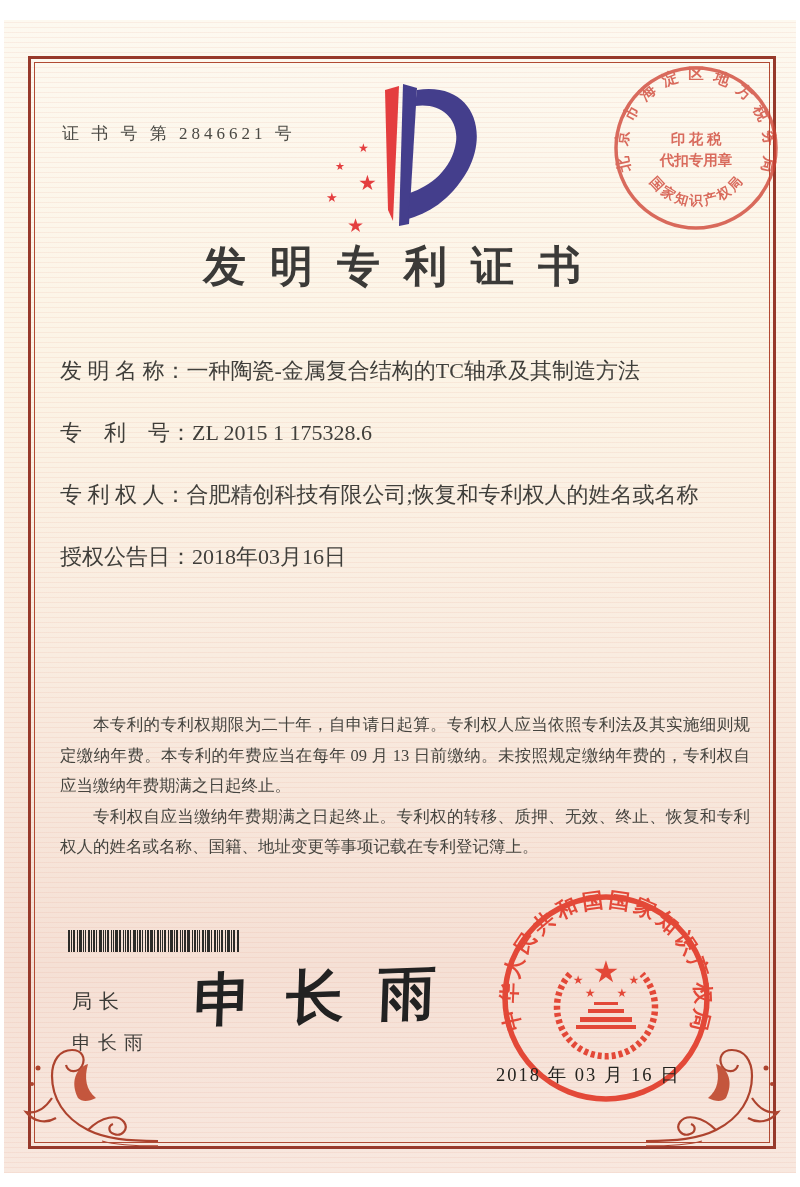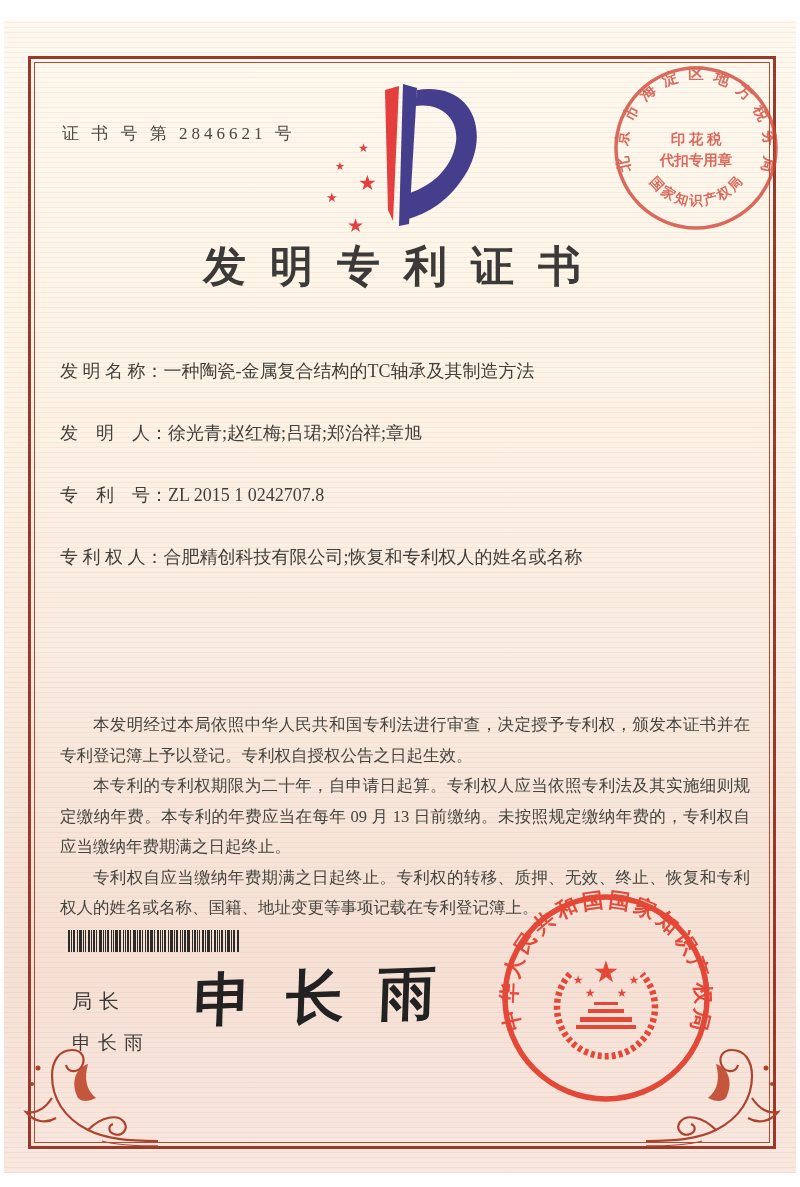--- a/index.html
+++ b/index.html
@@ -27,21 +27,21 @@
     font-size:17px;color:#4a4944;letter-spacing:4px;
   }
   .logo{position:absolute;left:318px;top:60px;}
   .seal-tax{position:absolute;left:606px;top:42px;opacity:.78;}
   .doc-title{
     position:absolute;left:0;top:218px;width:100%;text-align:center;
     font-size:43px;font-weight:600;color:#3b3a38;
     letter-spacing:24px;padding-left:8px;box-sizing:border-box;
   }
   .fields{position:absolute;left:56px;top:338px;width:690px;}
-  .field-row{margin-bottom:36px;font-size:18px;color:#3f3e3a;line-height:26px;white-space:nowrap;}
+  .field-row{margin-bottom:36px;font-size:22px;color:#3f3e3a;line-height:26px;white-space:nowrap;}
   .flabel{color:#3f3e3a;}
   .fvalue{color:#403f3b;}
   .paras{position:absolute;left:56px;top:690px;width:690px;}
   .paras p{
     margin:0;font-size:16.5px;line-height:1.85;color:#45443f;
     text-indent:2em;text-align:justify;
   }
   .barcode{position:absolute;left:64px;top:910px;}
   .sig-title{position:absolute;left:68px;top:968px;font-size:20px;color:#3c3b37;letter-spacing:7px;}
   .sig-name{position:absolute;left:68px;top:1010px;font-size:19px;color:#3c3b37;letter-spacing:7px;}
@@ -102,32 +102,31 @@
     </svg>
   </div>
 
   <div class="doc-title">发明专利证书</div>
 
   <div class="fields">
     <div class="field-row">
       <span class="flabel">发 明 名 称：</span><span class="fvalue">一种陶瓷-金属复合结构的TC轴承及其制造方法</span>
     </div>
     <div class="field-row">
-      <span class="flabel">发　明　人：</span><span class="fvalue">徐光青;赵红梅;吕珺;郑治祥;章旭</span>
-    </div>
-    <div class="field-row">
-      <span class="flabel">专　利　号：</span><span class="fvalue">ZL 2015 1 0242707.8</span>
+      <span class="flabel">专　利　号：</span><span class="fvalue">ZL 2015 1 175328.6</span>
     </div>
     <div class="field-row">
       <span class="flabel">专 利 权 人：</span><span class="fvalue">合肥精创科技有限公司;恢复和专利权人的姓名或名称</span>
     </div>
+    <div class="field-row">
+      <span class="flabel">授权公告日：</span><span class="fvalue">2018年03月16日</span>
+    </div>
   </div>
 
   <div class="paras">
-    <p>本发明经过本局依照中华人民共和国专利法进行审查，决定授予专利权，颁发本证书并在专利登记簿上予以登记。专利权自授权公告之日起生效。</p>
     <p>本专利的专利权期限为二十年，自申请日起算。专利权人应当依照专利法及其实施细则规定缴纳年费。本专利的年费应当在每年 09 月 13 日前缴纳。未按照规定缴纳年费的，专利权自应当缴纳年费期满之日起终止。</p>
     <p>专利权自应当缴纳年费期满之日起终止。专利权的转移、质押、无效、终止、恢复和专利权人的姓名或名称、国籍、地址变更等事项记载在专利登记簿上。</p>
   </div>
 
   <div class="barcode">
     <svg id="barcode-svg" width="228" height="22" viewBox="0 0 228 22">
         <rect x="0" y="0" width="2" height="22" fill="#2c2b28"></rect>
         <rect x="3" y="0" width="1" height="22" fill="#2c2b28"></rect>
         <rect x="5" y="0" width="2" height="22" fill="#2c2b28"></rect>
         <rect x="9" y="0" width="1" height="22" fill="#2c2b28"></rect>
@@ -213,20 +212,21 @@
         <g>
           <rect x="-12" y="-6" width="24" height="3"></rect>
           <rect x="-18" y="1" width="36" height="4"></rect>
           <rect x="-26" y="9" width="52" height="5"></rect>
           <rect x="-30" y="17" width="60" height="4"></rect>
         </g>
       </g>
     </svg>
   </div>
 
+  <div class="seal-date">2018 年 03 月 16 日</div>
 
   <div class="flourish left">
     <svg width="140" height="115" viewBox="0 0 140 115">
       <g stroke="#ad432e" fill="none" stroke-width="2.2">
         <path d="M140,103 C110,103 88,101 70,92 C46,80 34,60 34,38 C34,22 42,12 54,12 C64,12 68,20 64,28 C60,35 50,35 48,27"></path>
         <path d="M70,92 C84,78 100,76 106,84 C111,91 104,99 96,96 C90,94 90,88 95,86"></path>
         <path d="M34,60 C26,72 18,76 8,74 C16,84 28,86 38,80"></path>
         <path d="M140,108 C118,108 98,107 84,103" stroke-width="1.3"></path>
       </g>
       <path d="M60,60 C52,44 58,30 70,26 C66,40 68,52 78,60 C70,64 64,64 60,60 Z" fill="#c4563d"></path>

